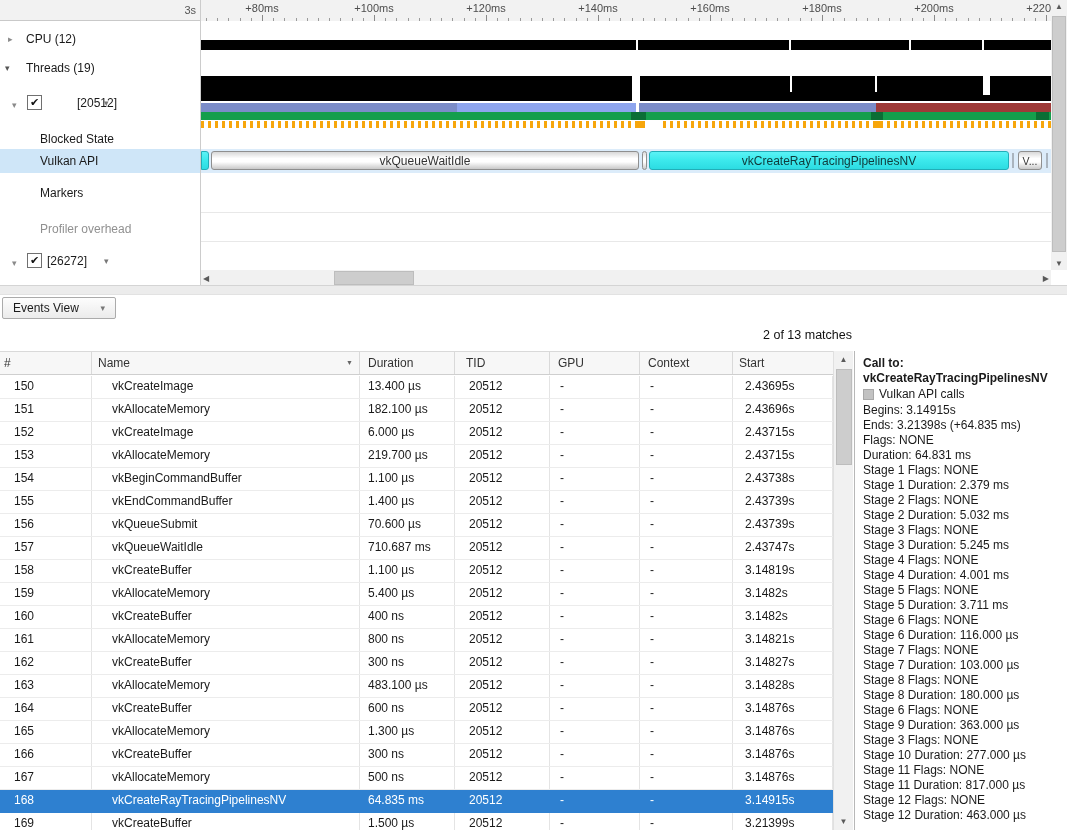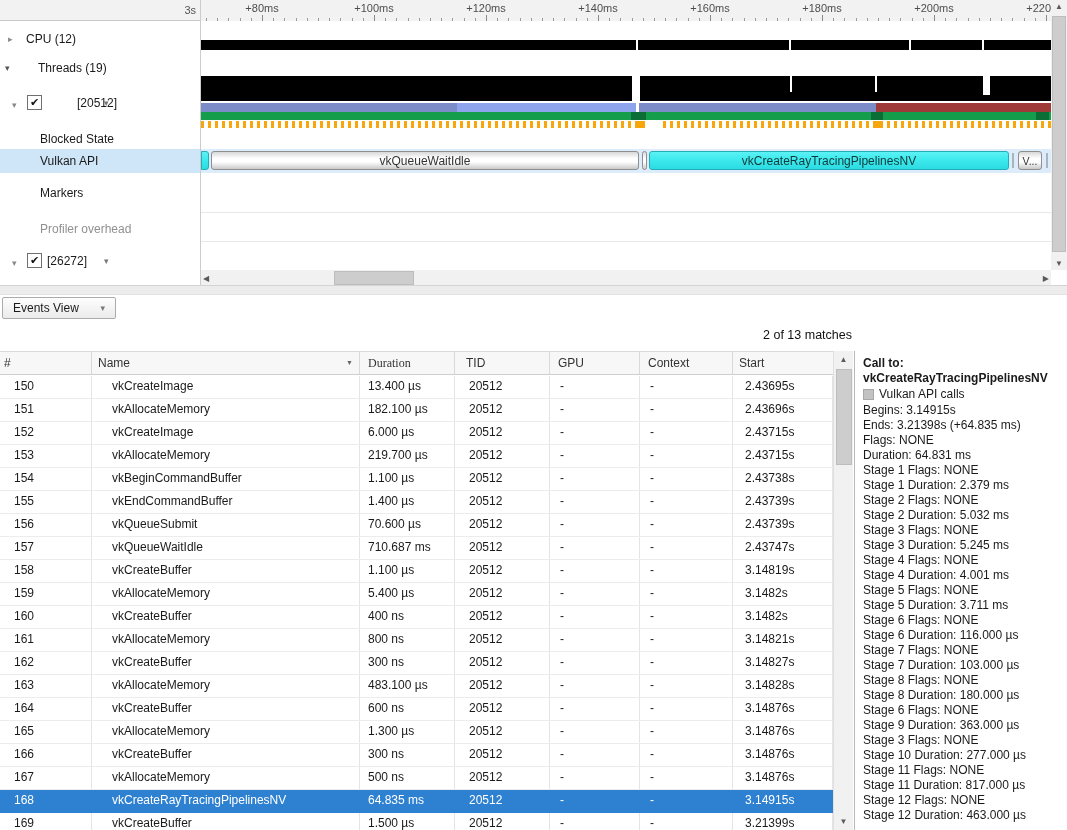--- a/index.html
+++ b/index.html
@@ -78,21 +78,21 @@
   #thead{left:0;top:351px;width:833px;height:24px;background:#f7f7f7;border-top:1px solid #d9d9d9;
          border-bottom:1px solid #cfcfcf;box-sizing:border-box;display:flex;}
   #thead .h{position:relative;box-sizing:border-box;border-right:1px solid #d9d9d9;line-height:22px;color:#333;
             overflow:hidden;white-space:nowrap;}
   #tbody{left:0;top:376px;width:833px;height:454px;overflow:hidden;}
   .trow{height:23px;display:flex;border-bottom:1px solid #ececec;box-sizing:border-box;background:#fff;}
   .trow .c{box-sizing:border-box;border-right:1px solid #e4e4e4;line-height:21px;overflow:hidden;white-space:nowrap;}
   .trow.sel{background:var(--sel);color:#fff;border-bottom-color:var(--sel);}
   .trow.sel .c{border-right-color:var(--sel);}
   .w0{width:92px;}.w1{width:268px;}.w2{width:95px;}.w3{width:95px;}.w4{width:90px;}.w5{width:93px;}.w6{width:100px;}
-  #thead .h.w0{padding-left:4px;}#thead .h.w1{padding-left:6px;}#thead .h.w2{padding-left:8px;font-family:Liberation Serif, serif;}
+  #thead .h.w0{padding-left:4px;}#thead .h.w1{padding-left:6px;}#thead .h.w2{padding-left:8px;}
   #thead .h.w3{padding-left:11px;}#thead .h.w4{padding-left:8px;}#thead .h.w5{padding-left:8px;}#thead .h.w6{padding-left:6px;}
   .trow .c.w0{padding-left:14px;}.trow .c.w1{padding-left:20px;}.trow .c.w2{padding-left:8px;}
   .trow .c.w3{padding-left:14px;}.trow .c.w4{padding-left:10px;}.trow .c.w5{padding-left:10px;}.trow .c.w6{padding-left:12px;}
   #sortarrow{position:absolute;right:6px;top:0;font-size:7px;color:#666;line-height:22px;}
   #vsb-tb{left:833px;top:351px;width:20px;height:479px;border-left:1px solid #e0e0e0;box-sizing:border-box;}
 
   
   #details{left:854px;top:351px;width:213px;height:479px;border-left:1px solid #b8b8b8;box-sizing:border-box;
            padding:5px 0 0 8px;background:#fff;overflow:hidden;}
   .dtitle{font-weight:bold;line-height:15px;}
@@ -127,21 +127,21 @@
       <div class="rtick" style="left: 846px;"></div>
     </div>
 
   <div class="abs" id="sidebar">
     <div class="tree-row" style="top:9px;">
       <span class="tw" style="left:8px;">▸</span>
       <span style="position:absolute;left:26px;">CPU (12)</span>
     </div>
     <div class="tree-row" style="top:38px;">
       <span class="tw open" style="left:5px;">▾</span>
-      <span style="position:absolute;left:38px;">Threads (19)</span>
+      <span style="position:absolute;left:26px;">Threads (19)</span>
     </div>
     <div class="tree-row" style="top:72px;height:20px;line-height:20px;">
       <span class="tw" style="left:12px;top:2px;">▾</span>
       <span class="cb" style="left:27px;">✔</span>
       <span style="position:absolute;left:47px;padding-left:30px;">[20512]</span>
       <span class="ddcaret" style="position:absolute;left:96px;">▾</span>
     </div>
     <div class="tree-row" style="top:109px;">
       <span class="lbl-indent3">Blocked State</span>
     </div>

